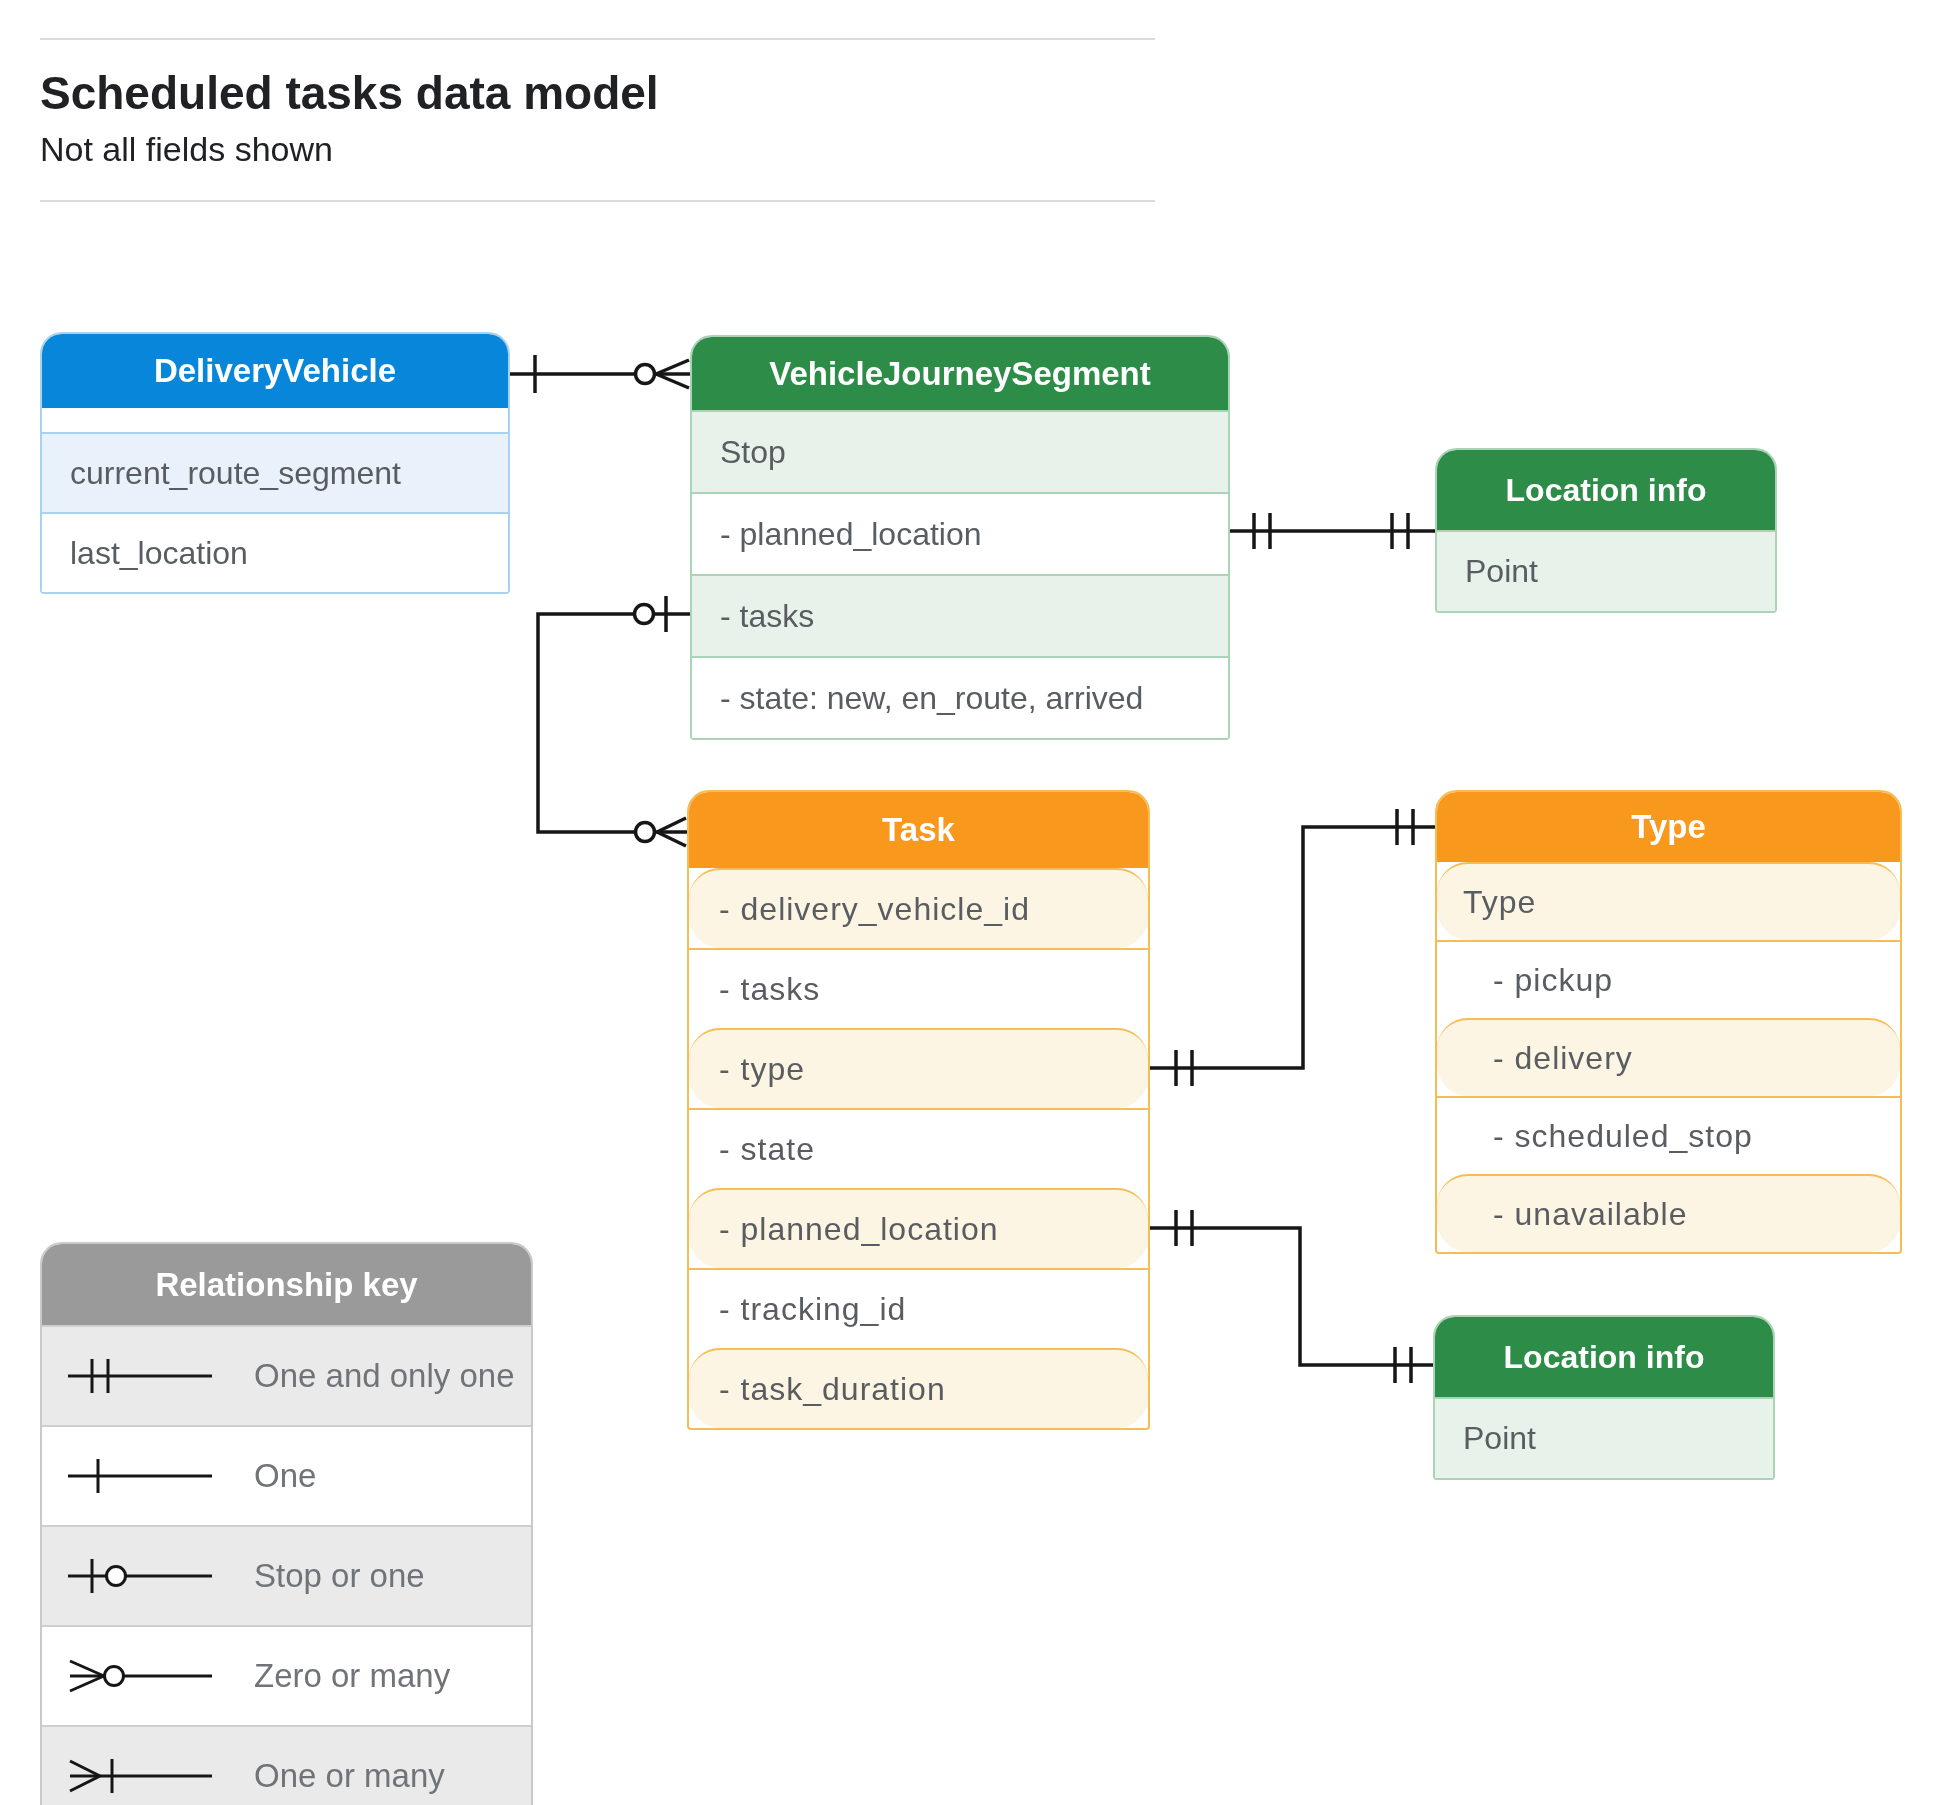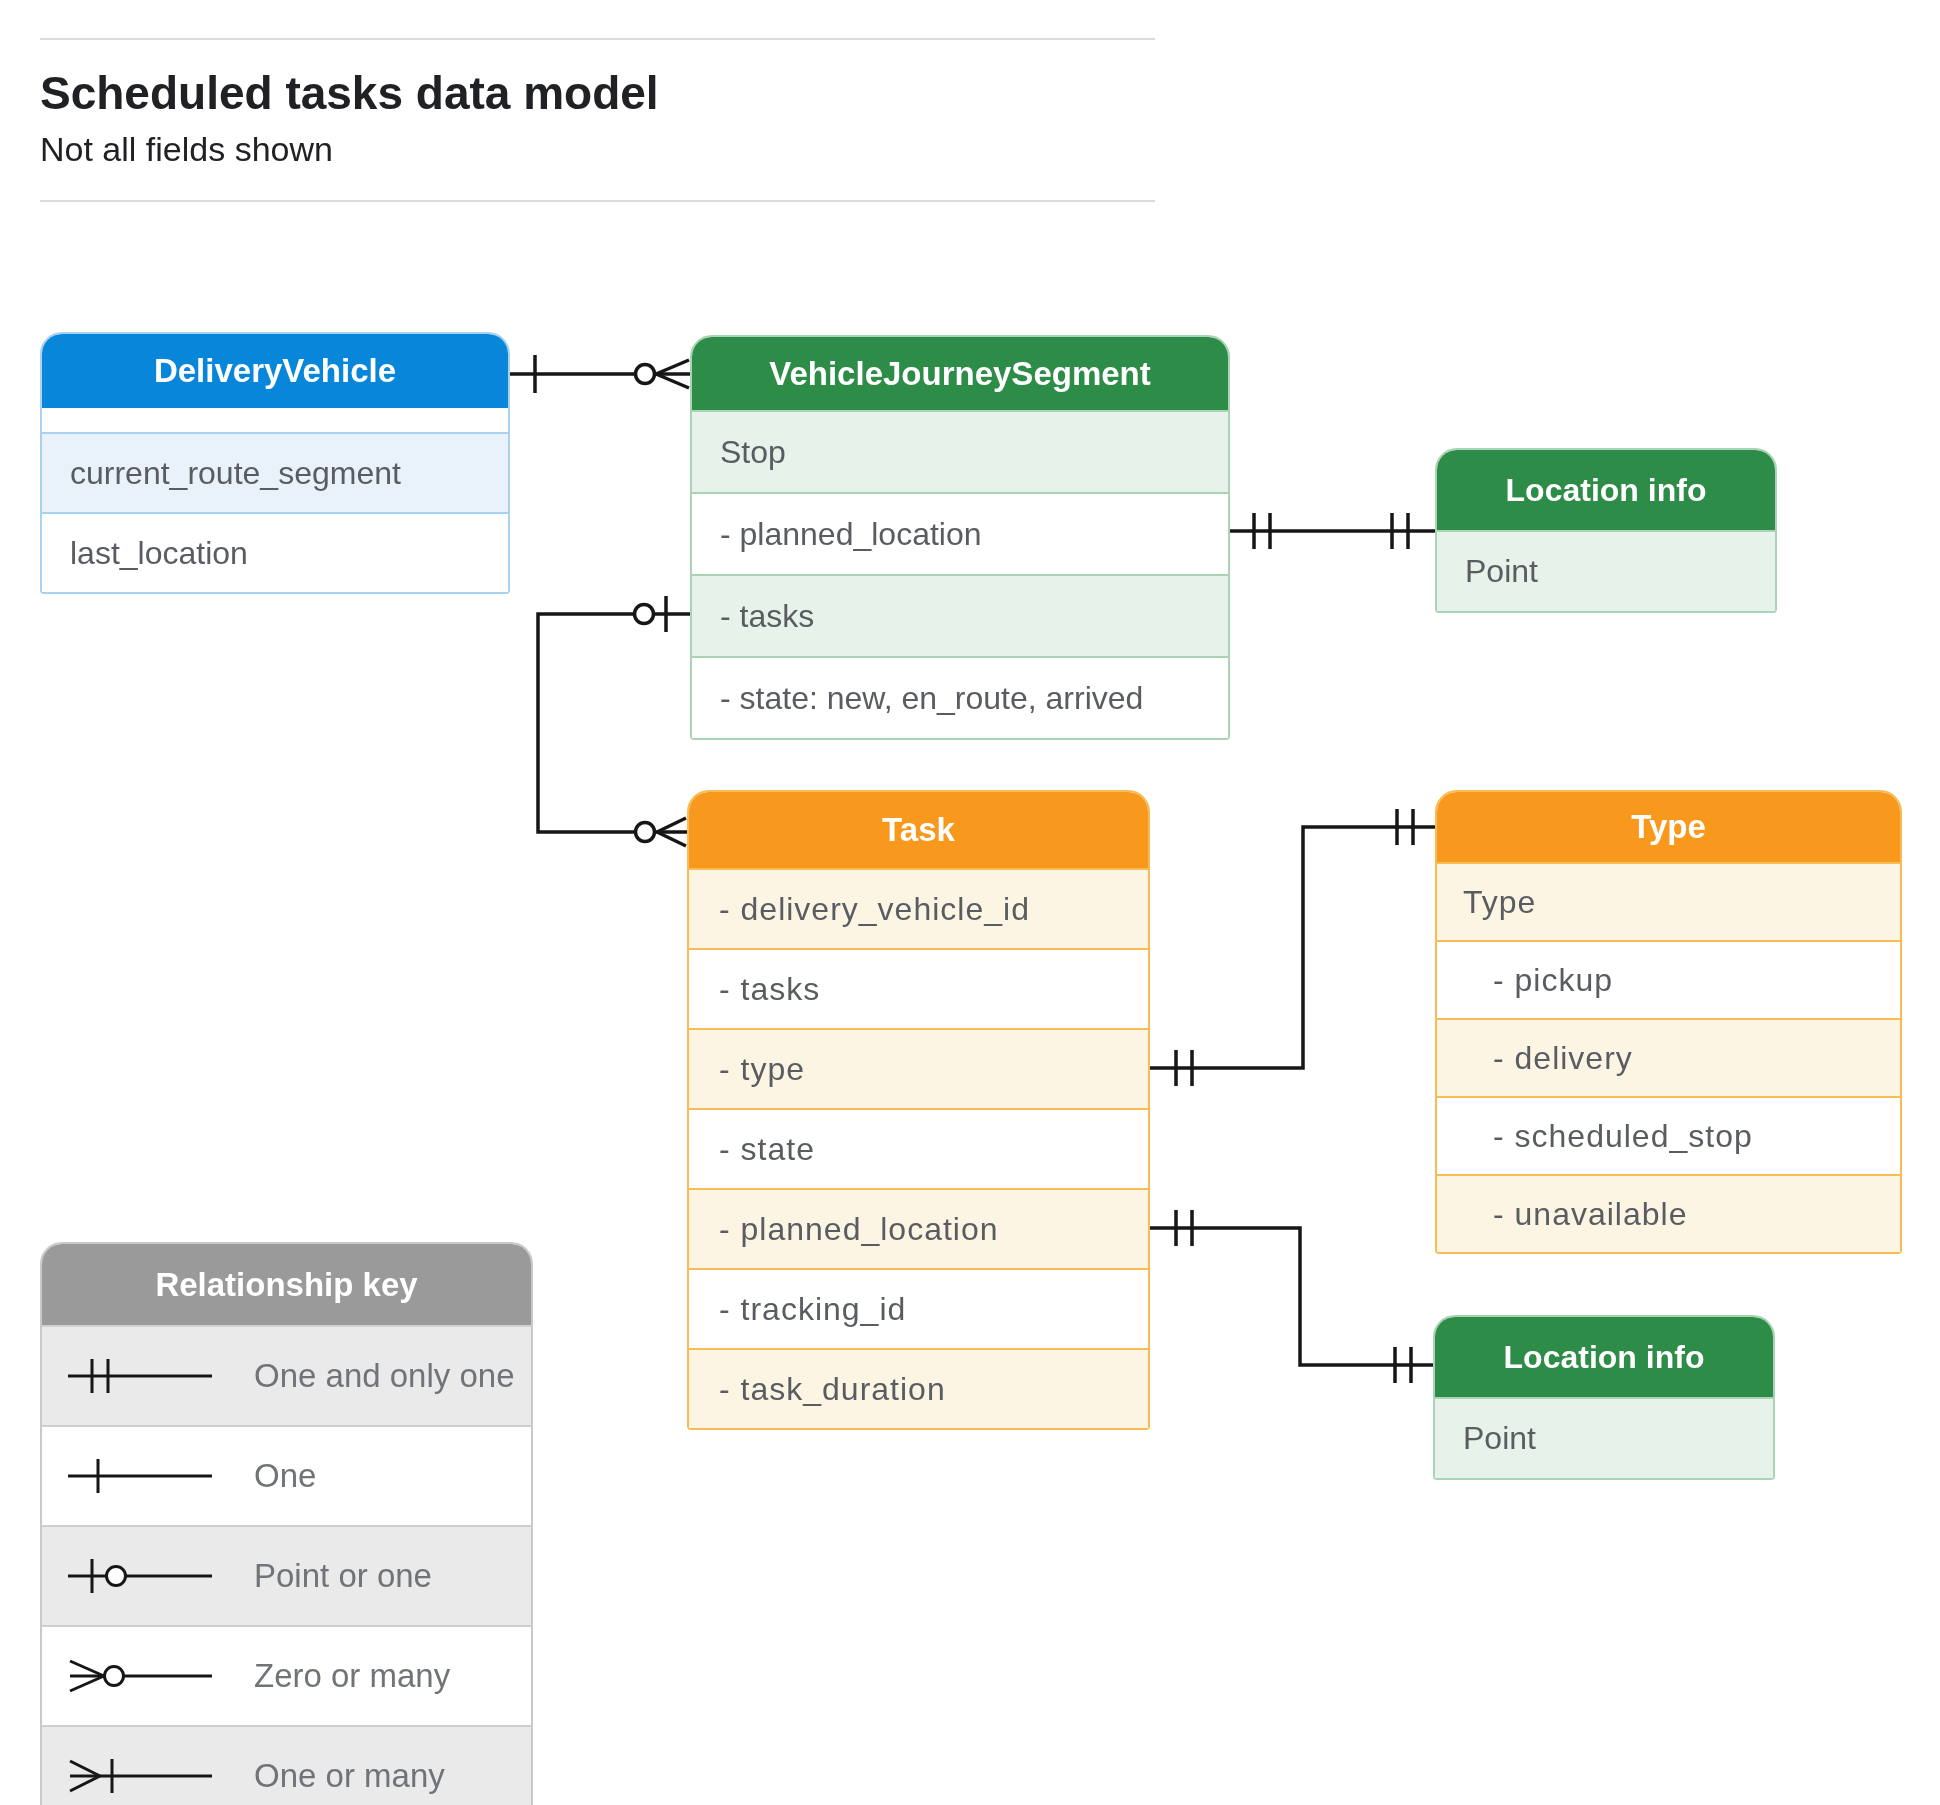--- a/index.html
+++ b/index.html
@@ -34,21 +34,21 @@
   .theme-blue .e-row.tint{background:var(--blue-tint);margin-top:24px;}
 
   .theme-green{border-color:var(--green-border);}
   .theme-green .e-header{background:var(--green-header);}
   .theme-green .e-row{border-color:var(--green-border);}
   .theme-green .e-row.tint{background:var(--green-tint);}
 
   .theme-orange{border-color:var(--orange-border);}
   .theme-orange .e-header{background:var(--orange-header);}
   .theme-orange .e-row{border-color:var(--orange-border);}
-  .theme-orange .e-row.tint{background:var(--orange-tint);}
+  .theme-orange .e-row.tint{background:var(--orange-tint);border-radius:31px;}
 
   .theme-gray{border-color:var(--gray-border);}
   .theme-gray .e-header{background:var(--gray-header);}
   .theme-gray .e-row{border-color:#cfcfcf;}
   .theme-gray .e-row.tint{background:var(--gray-tint);}
 
   .ent-dv{left:40px;top:332px;width:470px;}
   .ent-dv .e-header{height:74px;}
   .ent-dv .e-row{height:80px;}
 
@@ -154,21 +154,21 @@
           <path d="M36,5 V39"></path>
       </svg>
       <span>One</span>
     </div>
     <div class="e-row tint">
       <svg class="sym" viewBox="0 0 170 44">
         <path d="M6,22 H150"></path>
           <path d="M30,5 V39"></path>
           <circle cx="54" cy="22" r="9.5"></circle>
       </svg>
-      <span>Point or one</span>
+      <span>Stop or one</span>
     </div>
     <div class="e-row">
       <svg class="sym" viewBox="0 0 170 44">
         <path d="M8,22 H150"></path>
           <path d="M42,22 L8,7"></path>
           <path d="M42,22 L8,37"></path>
           <circle cx="52" cy="22" r="9.5"></circle>
       </svg>
       <span>Zero or many</span>
     </div>

